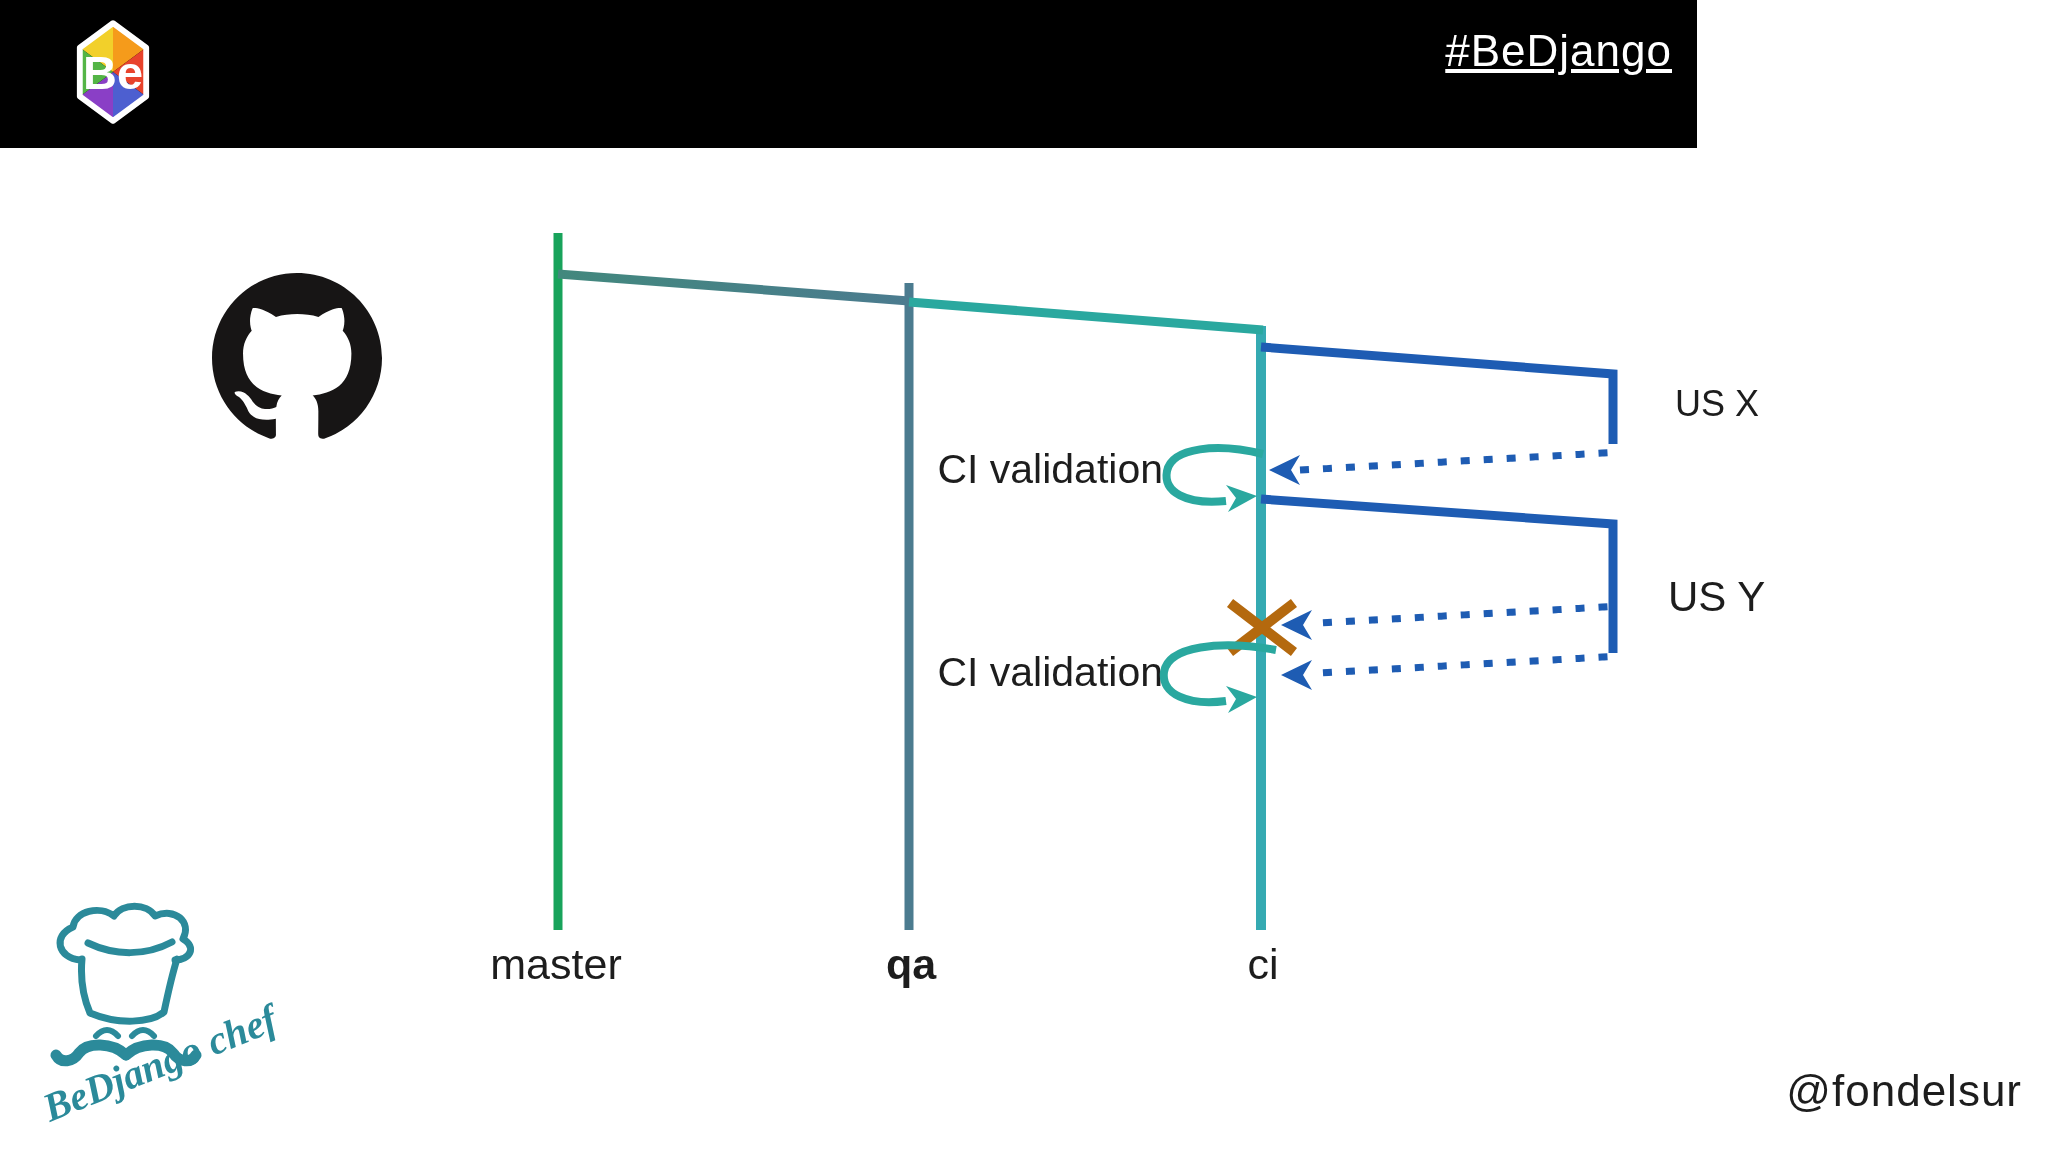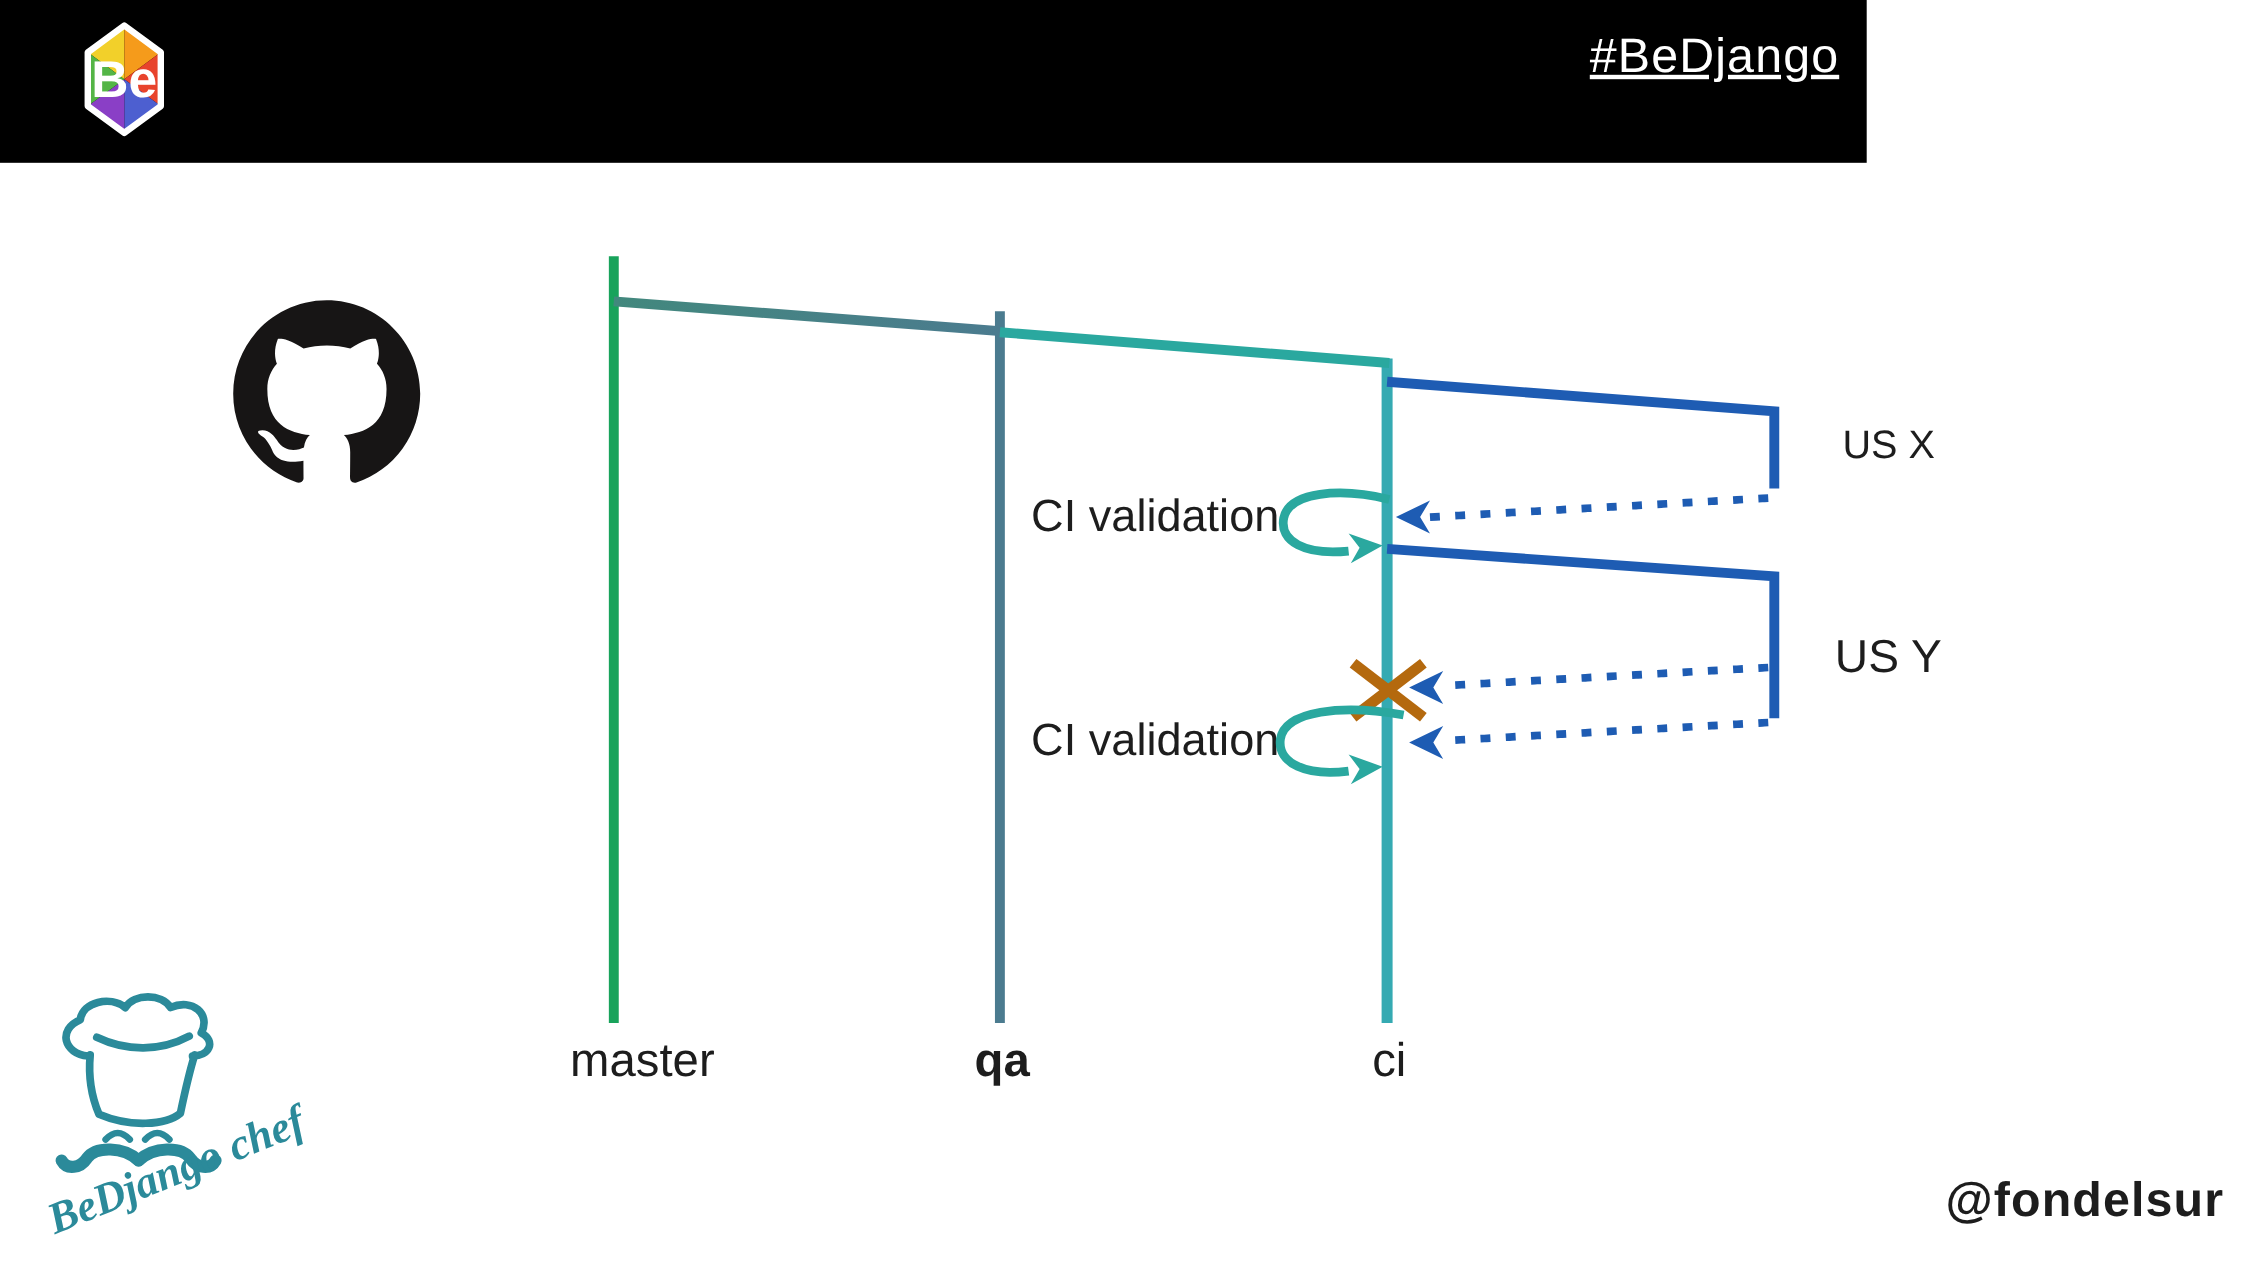--- a/index.html
+++ b/index.html
@@ -21,26 +21,26 @@
     position:absolute;right:25px;top:29px;line-height:1;
     font-size:44px;font-weight:400;color:var(--header-text,#fff);letter-spacing:1px;text-decoration:underline;
   }
   
   .lbl{position:absolute;line-height:1;font-size:43px;color:var(--text-dark,#1d1d1d);white-space:nowrap;}
   .ci-val-1{top:449px;right:885px;font-size:41px;}
   .ci-val-2{top:652px;right:885px;font-size:41px;}
   .us-x{left:1675px;top:386px;font-size:36px;}
   .us-y{left:1668px;top:566px;font-size:42px;margin-top:10px;}
   .branch-lbl{top:943px;transform:translateX(-50%);}
-  .b-master{left:584px;}
+  .b-master{left:556px;}
   .b-qa{left:911px;font-weight:bold;}
   .b-ci{left:1263px;}
   .handle{
     position:absolute;right:26px;top:1069px;line-height:1;
-    font-size:44px;font-weight:700;color:var(--text-dark,#1d1d1d);letter-spacing:1px;
+    font-size:44px;font-weight:400;color:var(--text-dark,#1d1d1d);letter-spacing:1px;
   }
   svg{display:block;}
   .diagram-svg{position:absolute;left:0;top:0;z-index:1;}
   .chef{position:absolute;left:30px;top:902px;z-index:2;}
 </style>
 </head>
 <body>
 
 <div id="slide">
 

